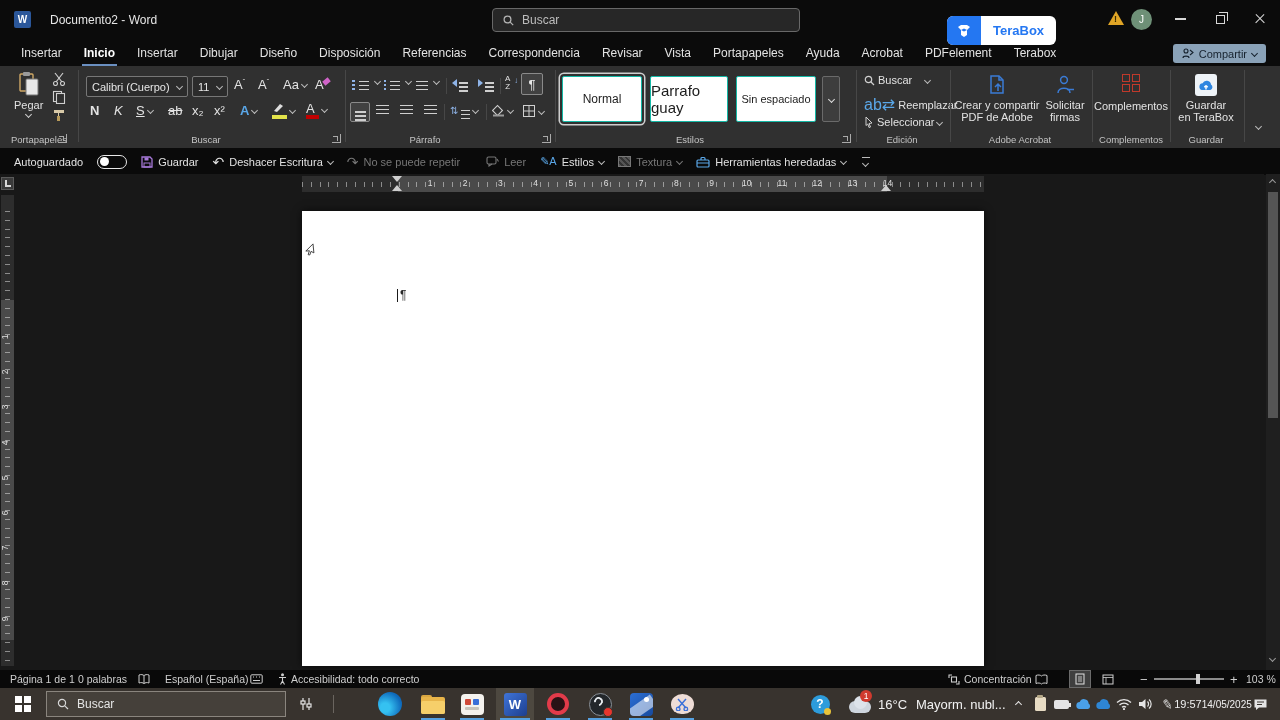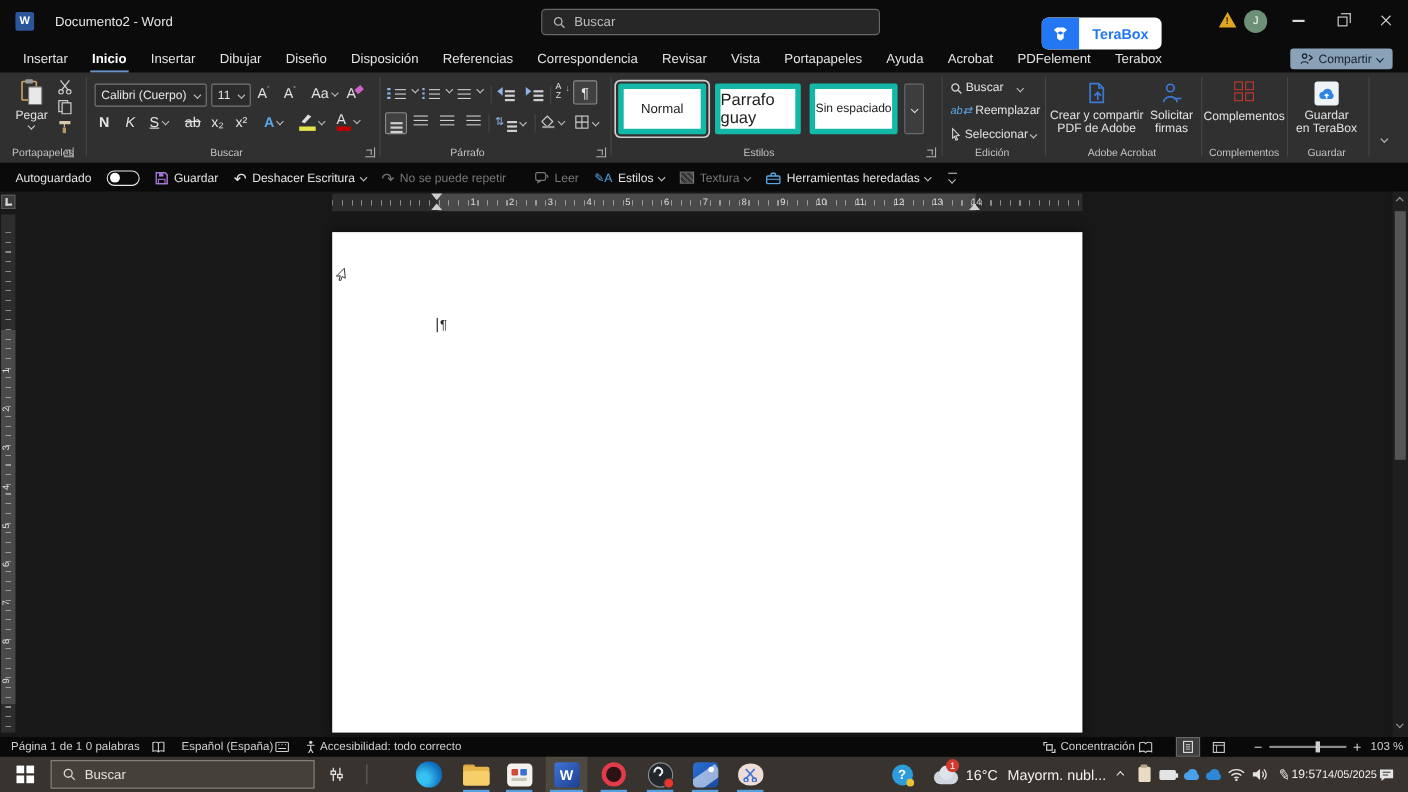--- a/index.html
+++ b/index.html
@@ -29,21 +29,21 @@
   #ribbon{position:absolute;left:0;top:66px;width:1280px;height:82px;background:#303030}
   .grouplabel{position:absolute;top:68px;font-size:9.5px;color:#c4c4c4;text-align:center}
   .launcher{position:absolute;top:68px;width:9px;height:9px;border-left:1px solid #aaa;border-bottom:1px solid #aaa;transform:rotate(-90deg)}
   .launcher::after{content:"";position:absolute;left:1px;top:1px;width:4px;height:4px;border-right:1px solid #aaa;border-bottom:1px solid #aaa}
   .rbtn{color:#e2e2e2;font-size:11px;display:flex;align-items:center;gap:3px}
   .combo{position:absolute;background:#2b2b2b;border:1px solid #777;border-radius:2px;color:#e6e6e6;
      font-size:11px;display:flex;align-items:center;justify-content:space-between;padding:0 5px}
   .fglyph{font-size:13px;color:#e3e3e3}
   .l3{width:13px;height:1.4px;background:#cfcfcf;box-shadow:0 4px 0 #cfcfcf,0 8px 0 #cfcfcf;display:inline-block}
   .dotcol{width:2.5px;height:2.5px;background:#8fb4e8;box-shadow:0 4px 0 #8fb4e8,0 8px 0 #8fb4e8;display:inline-block;margin-right:2px;margin-top:-1px}
-  .style-card{position:absolute;top:10px;height:46px;background:#fff;border:5px solid #14b8a6;border-radius:2px;
+  .style-card{position:absolute;top:10px;height:46px;background:#fff;border:1px solid #14b8a6;border-radius:2px;
      display:flex;align-items:center;justify-content:center;color:#1c1c1c}
   .style-card.sel{box-shadow:0 0 0 2px #303030,0 0 0 3.5px #cfcfcf}
   .bigbtn{position:absolute;display:flex;flex-direction:column;align-items:center;color:#e2e2e2;font-size:11px;line-height:12px;text-align:center}
   
   #quickbar{position:absolute;left:0;top:148px;width:1280px;height:27px;background:#0a0a0a;display:flex;align-items:center;gap:14px;padding-left:14px;font-size:11px;color:#e2e2e2}
   .toggle{width:30px;height:14px;border:1px solid #e8e8e8;border-radius:8px;position:relative}
   .toggle .knob{position:absolute;left:2px;top:1.5px;width:9px;height:9px;border-radius:50%;background:#fff}
   
   #hruler{position:absolute;left:0;top:176px;width:1280px;height:16px}
   #hruler .pagezone{position:absolute;left:302px;top:0;width:682px;height:16px;background:#2d2d2d}
@@ -316,21 +316,21 @@
 
   <div class="abs rbtn" style="left:864px;top:8px">
     <svg width="11" height="11" viewBox="0 0 11 11">
       <circle cx="4.5" cy="4.5" r="3.2" fill="none" stroke="#cfcfcf" stroke-width="1.2"></circle>
         <line x1="7" y1="7" x2="10" y2="10" stroke="#cfcfcf" stroke-width="1.2"></line>
     </svg>
     <span>Buscar</span>
     <span class="chv" style="color:#bbb;margin-left:10px"></span>
   </div>
   <div class="abs rbtn" style="left:864px;top:29px">
-    <span style="color:#5aa7e8;font-size:10px;font-style:italic">ab⇄</span>
+    <span style="color:#5aa7e8;font-size:16px;">ab⇄</span>
     <span>Reemplazar</span>
   </div>
   <div class="abs rbtn" style="left:864px;top:50px">
     <svg width="10" height="12" viewBox="0 0 10 12">
       <path d="M2 1 L8 7 L5 7.5 L6.5 11 L5 11.5 L3.8 8 L2 9.5 Z" fill="none" stroke="#cfcfcf" stroke-width="1"></path>
     </svg>
     <span>Seleccionar</span>
     <span class="chv" style="color:#bbb"></span>
   </div>
   <div class="grouplabel" style="left:862px;width:80px">Edición</div>

